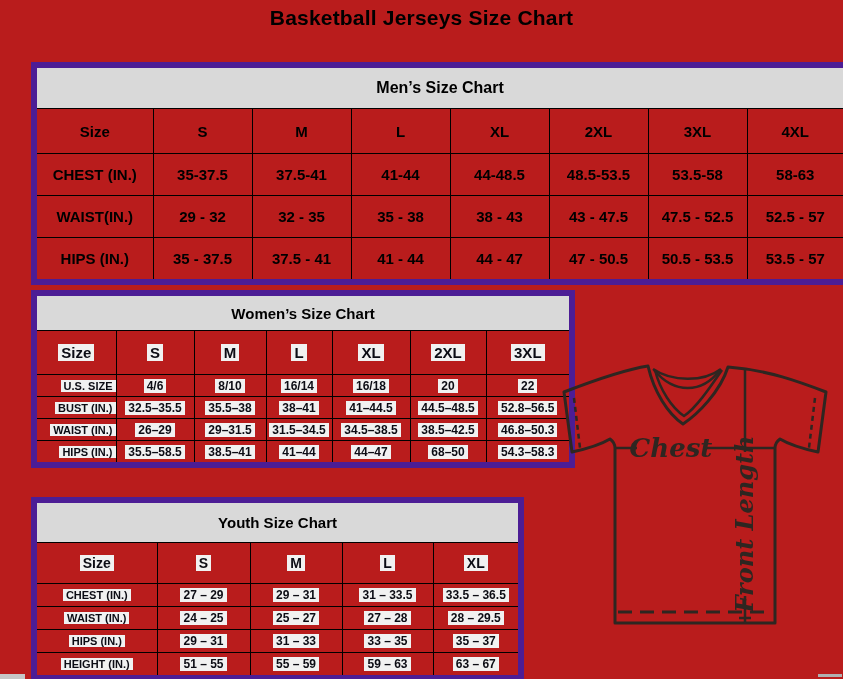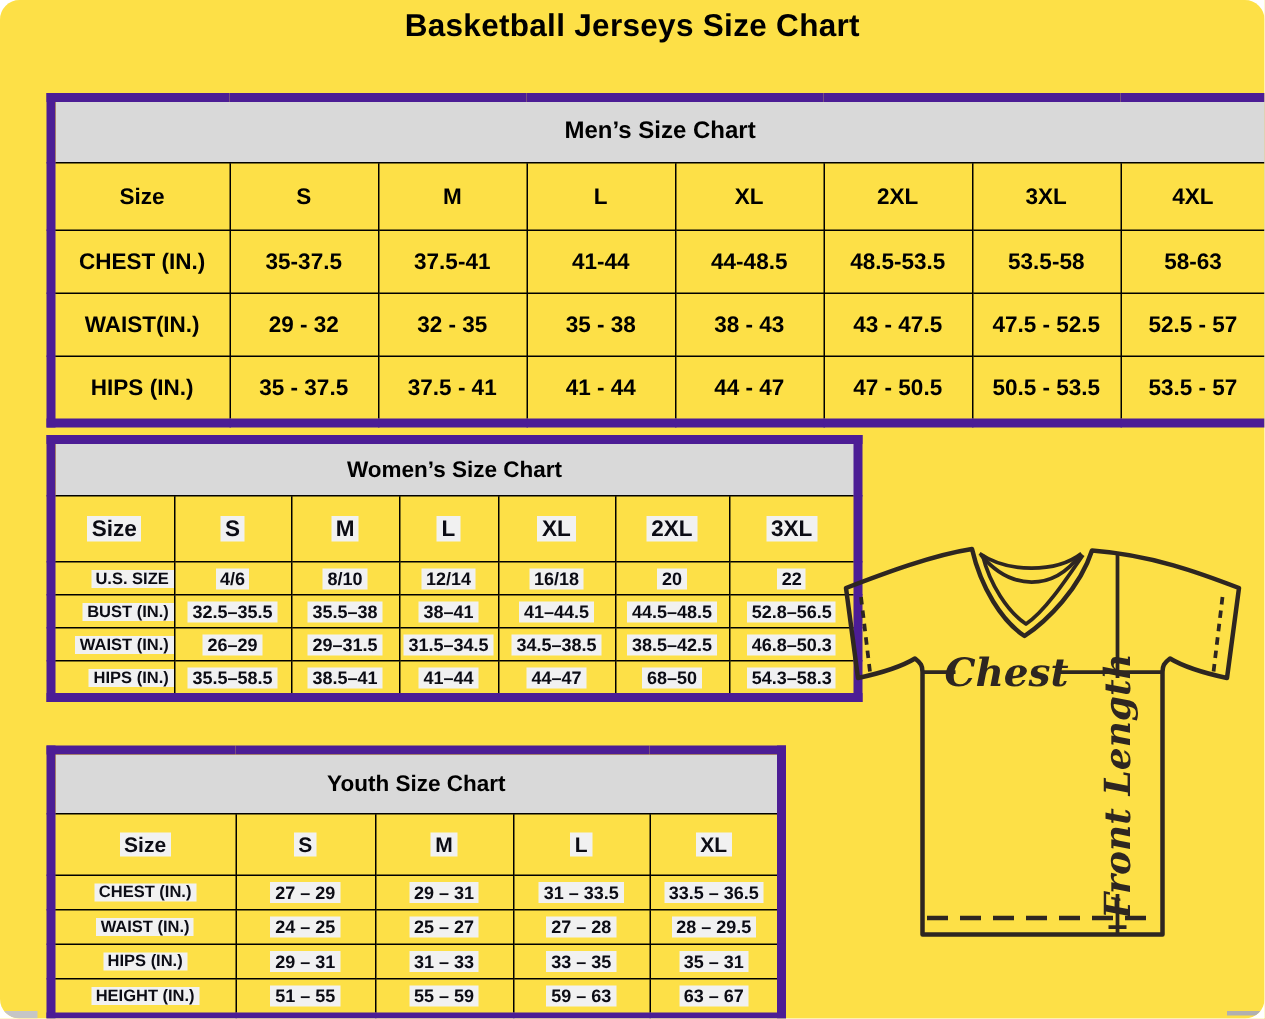--- a/index.html
+++ b/index.html
@@ -1,17 +1,17 @@
 <!DOCTYPE html>
 <html><head>
 <meta charset="utf-8">
 <style>
   html,body{margin:0;padding:0;background:#ffffff;}
-  .page{position:relative;width:843px;height:679px;background:#fde047;overflow:hidden;
-        font-family:"Liberation Sans",sans-serif;color:#000;border-radius:13px;}
+  .page{position:relative;width:843px;height:679px;background:#b91c1c;overflow:hidden;
+        font-family:"Liberation Sans",sans-serif;color:#000;}
   .title{position:absolute;top:6px;left:0;width:100%;text-align:center;
          font-size:21px;font-weight:bold;letter-spacing:0.2px;}
   .chart{position:absolute;}
   .chart table{border-collapse:collapse;table-layout:fixed;width:100%;
                border:6px solid #4c1d95;margin-left:17px;}
   .chart th,.chart td{border:1px solid #000;text-align:center;vertical-align:middle;
                font-weight:bold;padding:0;overflow:hidden;white-space:nowrap;}
   .chart tr.cap th{background:#d9d9d9;border:1px solid #000;}
   
   .mens{left:14px;top:62px;width:813px;}
@@ -135,21 +135,21 @@
             <th><span class="cell-text">M</span></th>
             <th><span class="cell-text">L</span></th>
             <th><span class="cell-text">XL</span></th>
             <th><span class="cell-text">2XL</span></th>
             <th><span class="cell-text">3XL</span></th>
           </tr>
           <tr class="datarow">
             <th class="rowlabel"><span class="cell-text">U.S. SIZE</span></th>
             <td><span class="cell-text">4/6</span></td>
             <td><span class="cell-text">8/10</span></td>
-            <td><span class="cell-text">12/14</span></td>
+            <td><span class="cell-text">16/14</span></td>
             <td><span class="cell-text">16/18</span></td>
             <td><span class="cell-text">20</span></td>
             <td><span class="cell-text">22</span></td>
           </tr>
           <tr class="datarow">
             <th class="rowlabel"><span class="cell-text">BUST (IN.)</span></th>
             <td><span class="cell-text">32.5–35.5</span></td>
             <td><span class="cell-text">35.5–38</span></td>
             <td><span class="cell-text">38–41</span></td>
             <td><span class="cell-text">41–44.5</span></td>
@@ -212,21 +212,21 @@
             <td><span class="cell-text">24 – 25</span></td>
             <td><span class="cell-text">25 – 27</span></td>
             <td><span class="cell-text">27 – 28</span></td>
             <td><span class="cell-text">28 – 29.5</span></td>
           </tr>
           <tr class="datarow">
             <th class="rowlabel"><span class="cell-text">HIPS (IN.)</span></th>
             <td><span class="cell-text">29 – 31</span></td>
             <td><span class="cell-text">31 – 33</span></td>
             <td><span class="cell-text">33 – 35</span></td>
-            <td><span class="cell-text">35 – 31</span></td>
+            <td><span class="cell-text">35 – 37</span></td>
           </tr>
           <tr class="datarow">
             <th class="rowlabel"><span class="cell-text">HEIGHT (IN.)</span></th>
             <td><span class="cell-text">51 – 55</span></td>
             <td><span class="cell-text">55 – 59</span></td>
             <td><span class="cell-text">59 – 63</span></td>
             <td><span class="cell-text">63 – 67</span></td>
           </tr>
         </tbody>
     </table>

